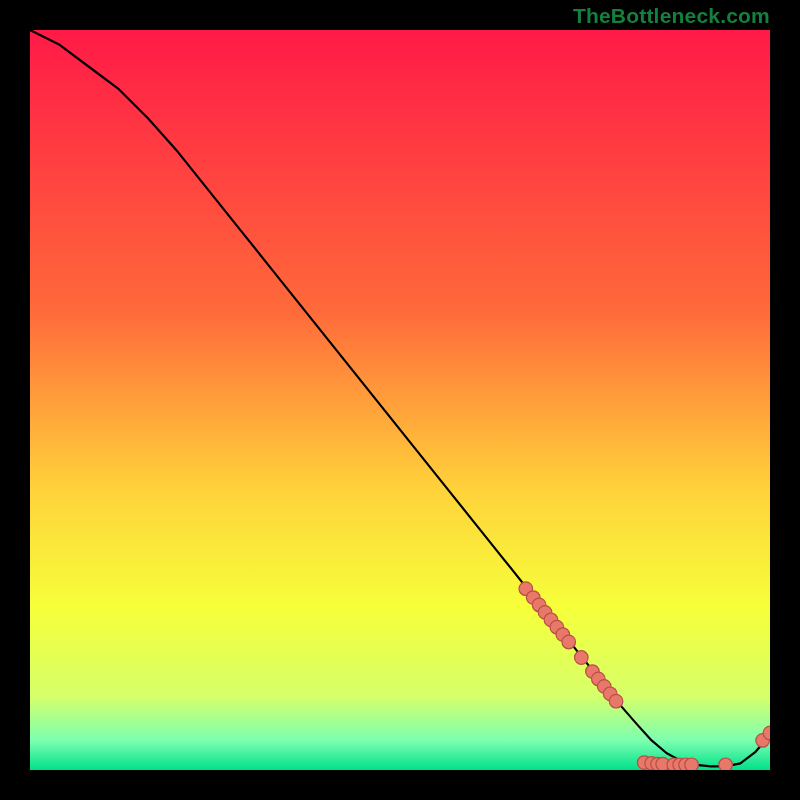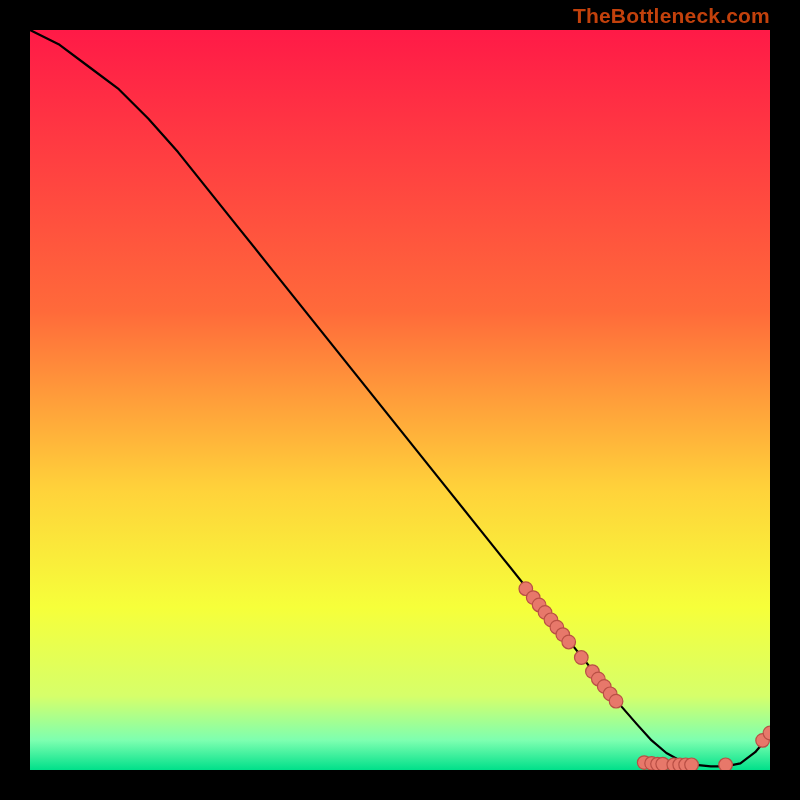--- a/index.html
+++ b/index.html
@@ -25,21 +25,21 @@
     width: 740px;
     height: 740px;
   }
   .watermark {
     position: absolute;
     top: 4px;
     right: 30px;
     font-family: Arial, Helvetica, sans-serif;
     font-size: 21px;
     font-weight: 600;
-    color: #c2410c;
+    color: #15803d;
     letter-spacing: 0.2px;
   }
 </style>
 </head>
 <body>
 
 <div class="frame">
   <div class="watermark">TheBottleneck.com</div>
   <div class="plot">
     <svg id="chart-svg" width="740" height="740" viewBox="0 0 740 740" preserveAspectRatio="none">

